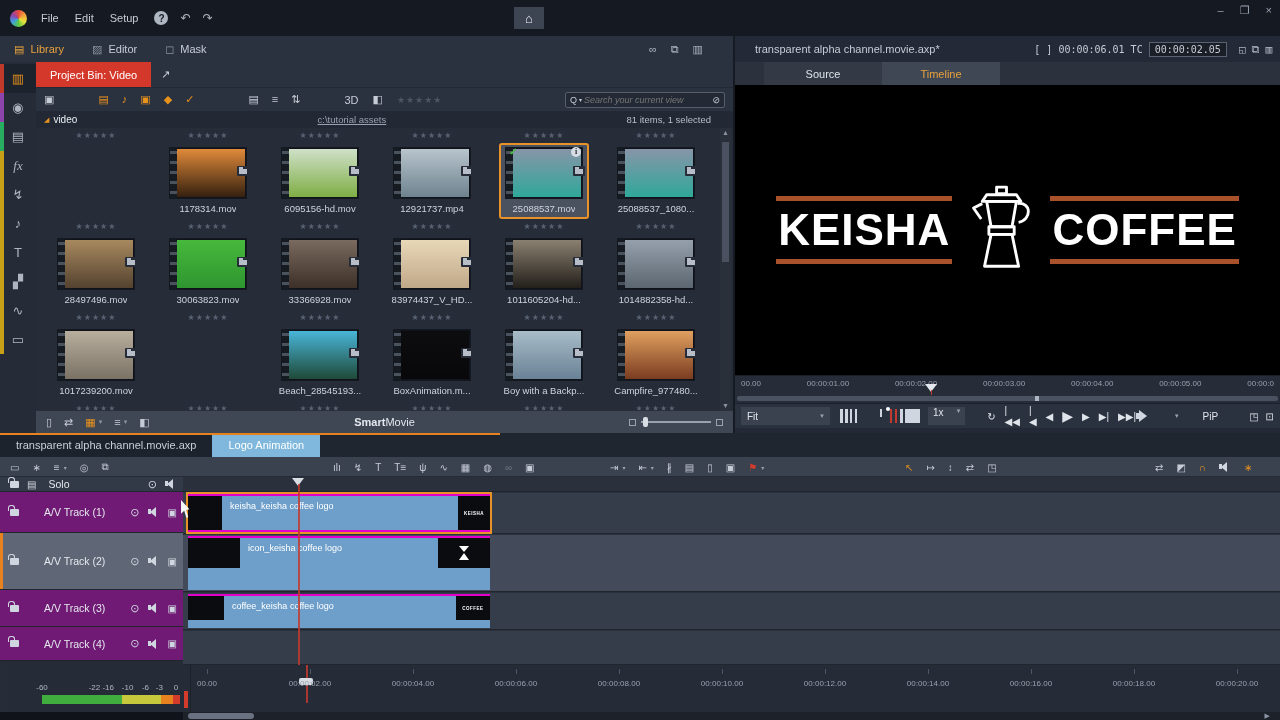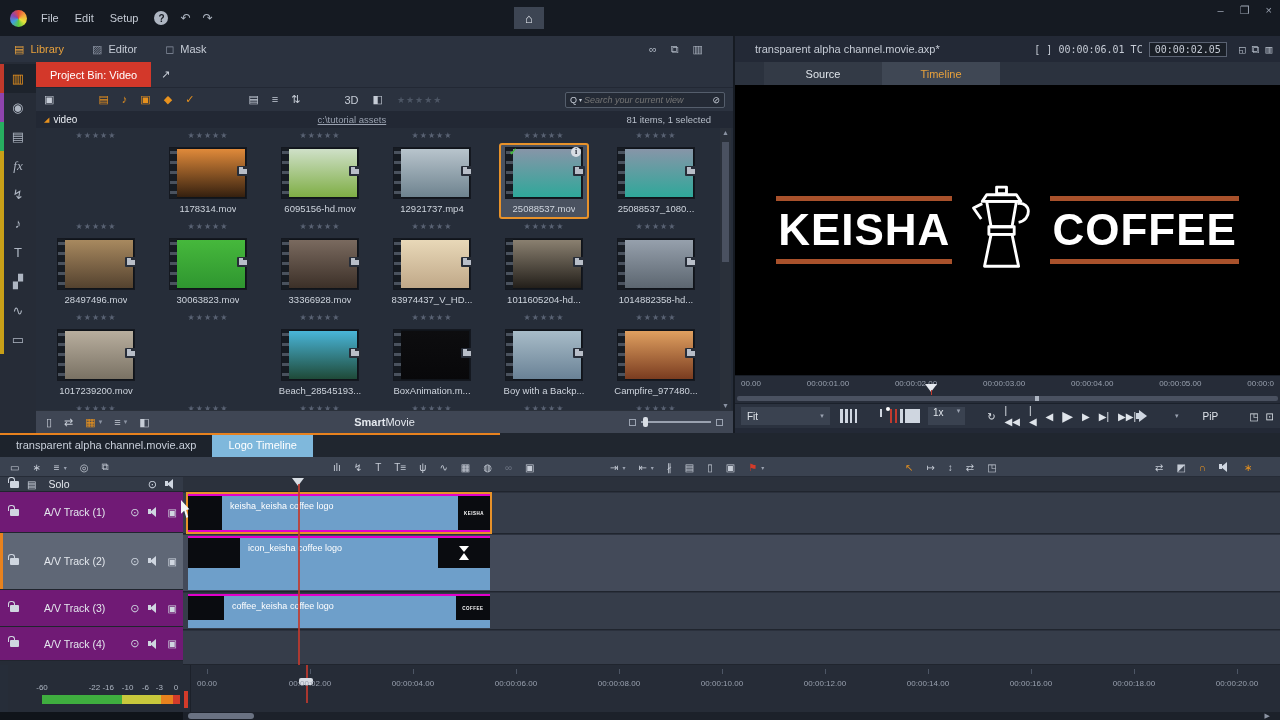--- a/index.html
+++ b/index.html
@@ -677,21 +677,21 @@
         <span class="spk"></span>
         <span style="font-size:7px;color:#9aa2b0;">▾</span>
         <span>PiP</span>
         <span id="trans-right-icons"><span style="margin-left: 7px;">◳</span><span style="margin-left: 7px;">⊡</span></span>
       </div>
     </div>
   </div>
 
   <div id="tl-tabs">
       <div class="tl-tab">transparent alpha channel.movie.axp</div>
-      <div class="tl-tab active">Logo Timeline</div>
+      <div class="tl-tab active">Logo Animation</div>
     </div>
 
   <div id="tl-toolbar">
     <div class="tg" style="left:10px;" id="tg-left">
         <span>▭</span>
         <span>∗</span>
         <span>≡</span>
         <span class="dd">▾</span>
         <span>◎</span>
         <span>⧉</span>

